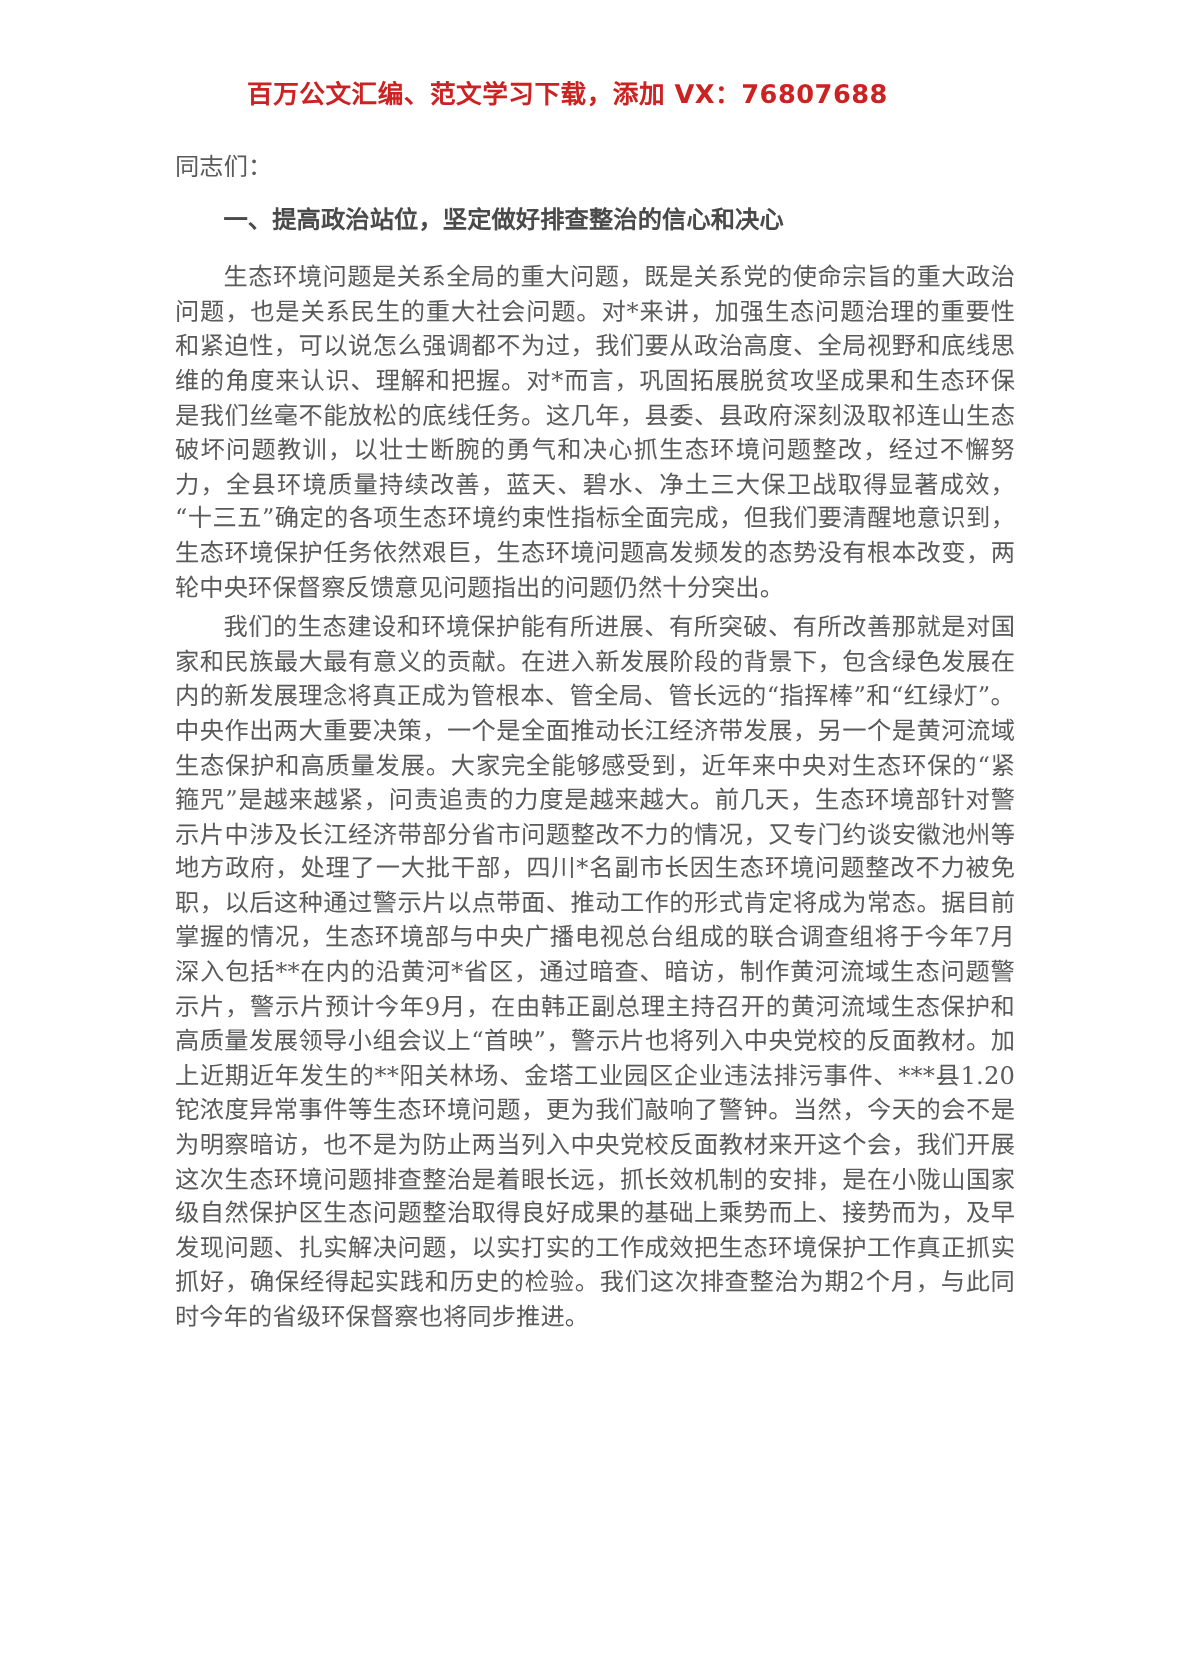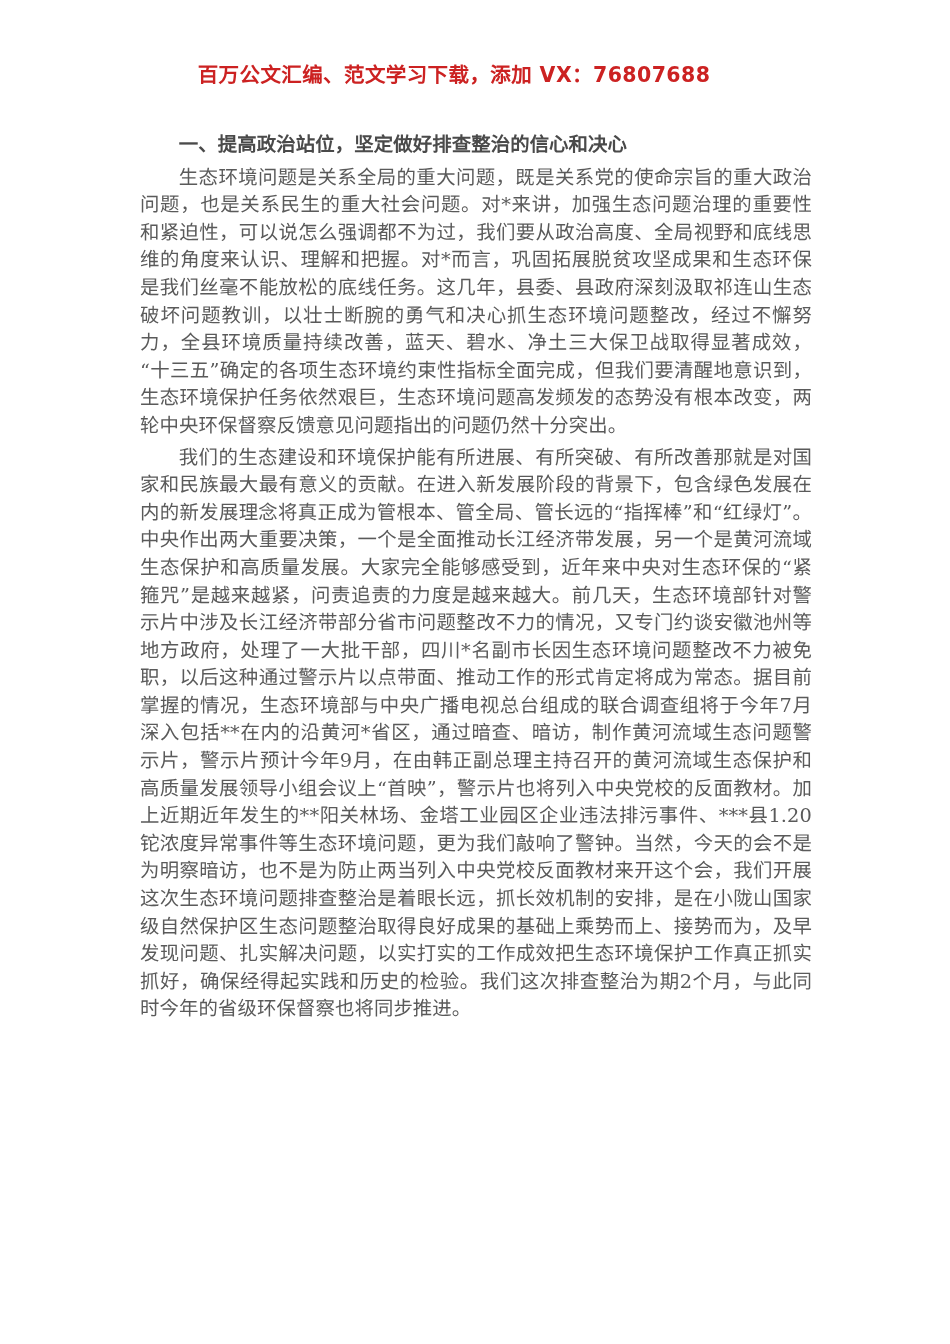--- a/index.html
+++ b/index.html
@@ -65,35 +65,36 @@
     text-align: justify;
     text-justify: inter-ideograph;
     letter-spacing: 0.1px;
     word-break: break-all;
   }
 
   h2.section-heading {
     font-size: 19.4px;
     line-height: 27.6px;
     font-weight: 700;
-    margin: 11px 0 5px 0;
+    margin: 11px 0 19px 0;
     text-indent: 2em;
     color: #4a4a4a;
     letter-spacing: 0.1px;
   }
 </style>
 </head>
 <body>
 
 <div class="page">
 
   <div class="promo-banner">百万公文汇编、范文学习下载，添加 VX：76807688</div>
 
   <div class="doc-body">
 
+    <div class="salutation">同志们：</div>
 
 
     <h2 class="section-heading">一、提高政治站位，坚定做好排查整治的信心和决心</h2>
 
     <p class="para">生态环境问题是关系全局的重大问题，既是关系党的使命宗旨的重大政治问题，也是关系民生的重大社会问题。对*来讲，加强生态问题治理的重要性和紧迫性，可以说怎么强调都不为过，我们要从政治高度、全局视野和底线思维的角度来认识、理解和把握。对*而言，巩固拓展脱贫攻坚成果和生态环保是我们丝毫不能放松的底线任务。这几年，县委、县政府深刻汲取祁连山生态破坏问题教训，以壮士断腕的勇气和决心抓生态环境问题整改，经过不懈努力，全县环境质量持续改善，蓝天、碧水、净土三大保卫战取得显著成效，“十三五”确定的各项生态环境约束性指标全面完成，但我们要清醒地意识到，生态环境保护任务依然艰巨，生态环境问题高发频发的态势没有根本改变，两轮中央环保督察反馈意见问题指出的问题仍然十分突出。</p>
 
     <p class="para">我们的生态建设和环境保护能有所进展、有所突破、有所改善那就是对国家和民族最大最有意义的贡献。在进入新发展阶段的背景下，包含绿色发展在内的新发展理念将真正成为管根本、管全局、管长远的“指挥棒”和“红绿灯”。中央作出两大重要决策，一个是全面推动长江经济带发展，另一个是黄河流域生态保护和高质量发展。大家完全能够感受到，近年来中央对生态环保的“紧箍咒”是越来越紧，问责追责的力度是越来越大。前几天，生态环境部针对警示片中涉及长江经济带部分省市问题整改不力的情况，又专门约谈安徽池州等地方政府，处理了一大批干部，四川*名副市长因生态环境问题整改不力被免职，以后这种通过警示片以点带面、推动工作的形式肯定将成为常态。据目前掌握的情况，生态环境部与中央广播电视总台组成的联合调查组将于今年7月深入包括**在内的沿黄河*省区，通过暗查、暗访，制作黄河流域生态问题警示片，警示片预计今年9月，在由韩正副总理主持召开的黄河流域生态保护和高质量发展领导小组会议上“首映”，警示片也将列入中央党校的反面教材。加上近期近年发生的**阳关林场、金塔工业园区企业违法排污事件、***县1.20铊浓度异常事件等生态环境问题，更为我们敲响了警钟。当然，今天的会不是为明察暗访，也不是为防止两当列入中央党校反面教材来开这个会，我们开展这次生态环境问题排查整治是着眼长远，抓长效机制的安排，是在小陇山国家级自然保护区生态问题整治取得良好成果的基础上乘势而上、接势而为，及早发现问题、扎实解决问题，以实打实的工作成效把生态环境保护工作真正抓实抓好，确保经得起实践和历史的检验。我们这次排查整治为期2个月，与此同时今年的省级环保督察也将同步推进。</p>
 
   </div>
 </div>

